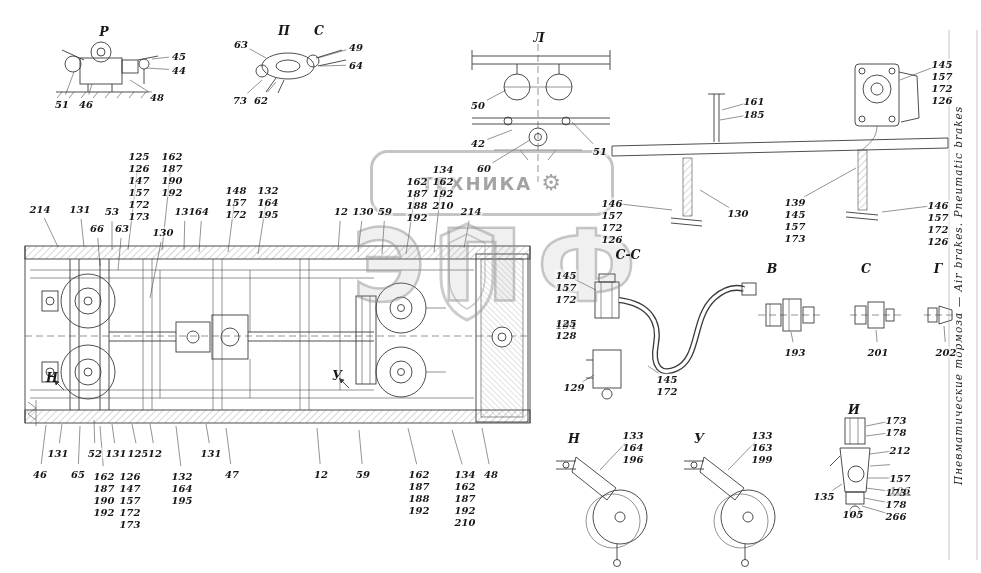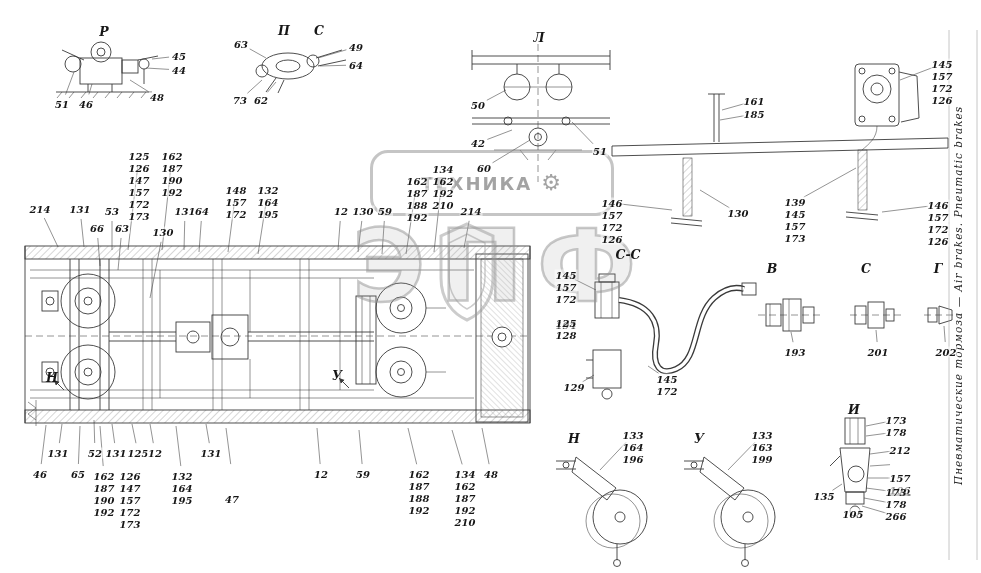--- a/index.html
+++ b/index.html
@@ -447,21 +447,21 @@
     <div class="lbl" style="left: 130px; top: 476px;">126</div>
     <div class="lbl" style="left: 130px; top: 488px;">147</div>
     <div class="lbl" style="left: 130px; top: 500px;">157</div>
     <div class="lbl" style="left: 130px; top: 512px;">172</div>
     <div class="lbl" style="left: 130px; top: 524px;">173</div>
     <div class="lbl" style="left: 155px; top: 453px;">12</div>
     <div class="lbl" style="left: 182px; top: 476px;">132</div>
     <div class="lbl" style="left: 182px; top: 488px;">164</div>
     <div class="lbl" style="left: 182px; top: 500px;">195</div>
     <div class="lbl" style="left: 211px; top: 453px;">131</div>
-    <div class="lbl" style="left: 232px; top: 499px;">47</div>
+    <div class="lbl" style="left: 232px; top: 474px;">47</div>
     <div class="lbl" style="left: 321px; top: 474px;">12</div>
     <div class="lbl" style="left: 363px; top: 474px;">59</div>
     <div class="lbl" style="left: 419px; top: 474px;">162</div>
     <div class="lbl" style="left: 419px; top: 486px;">187</div>
     <div class="lbl" style="left: 419px; top: 498px;">188</div>
     <div class="lbl" style="left: 419px; top: 510px;">192</div>
     <div class="lbl" style="left: 465px; top: 474px;">134</div>
     <div class="lbl" style="left: 465px; top: 486px;">162</div>
     <div class="lbl" style="left: 465px; top: 498px;">187</div>
     <div class="lbl" style="left: 465px; top: 510px;">192</div>

